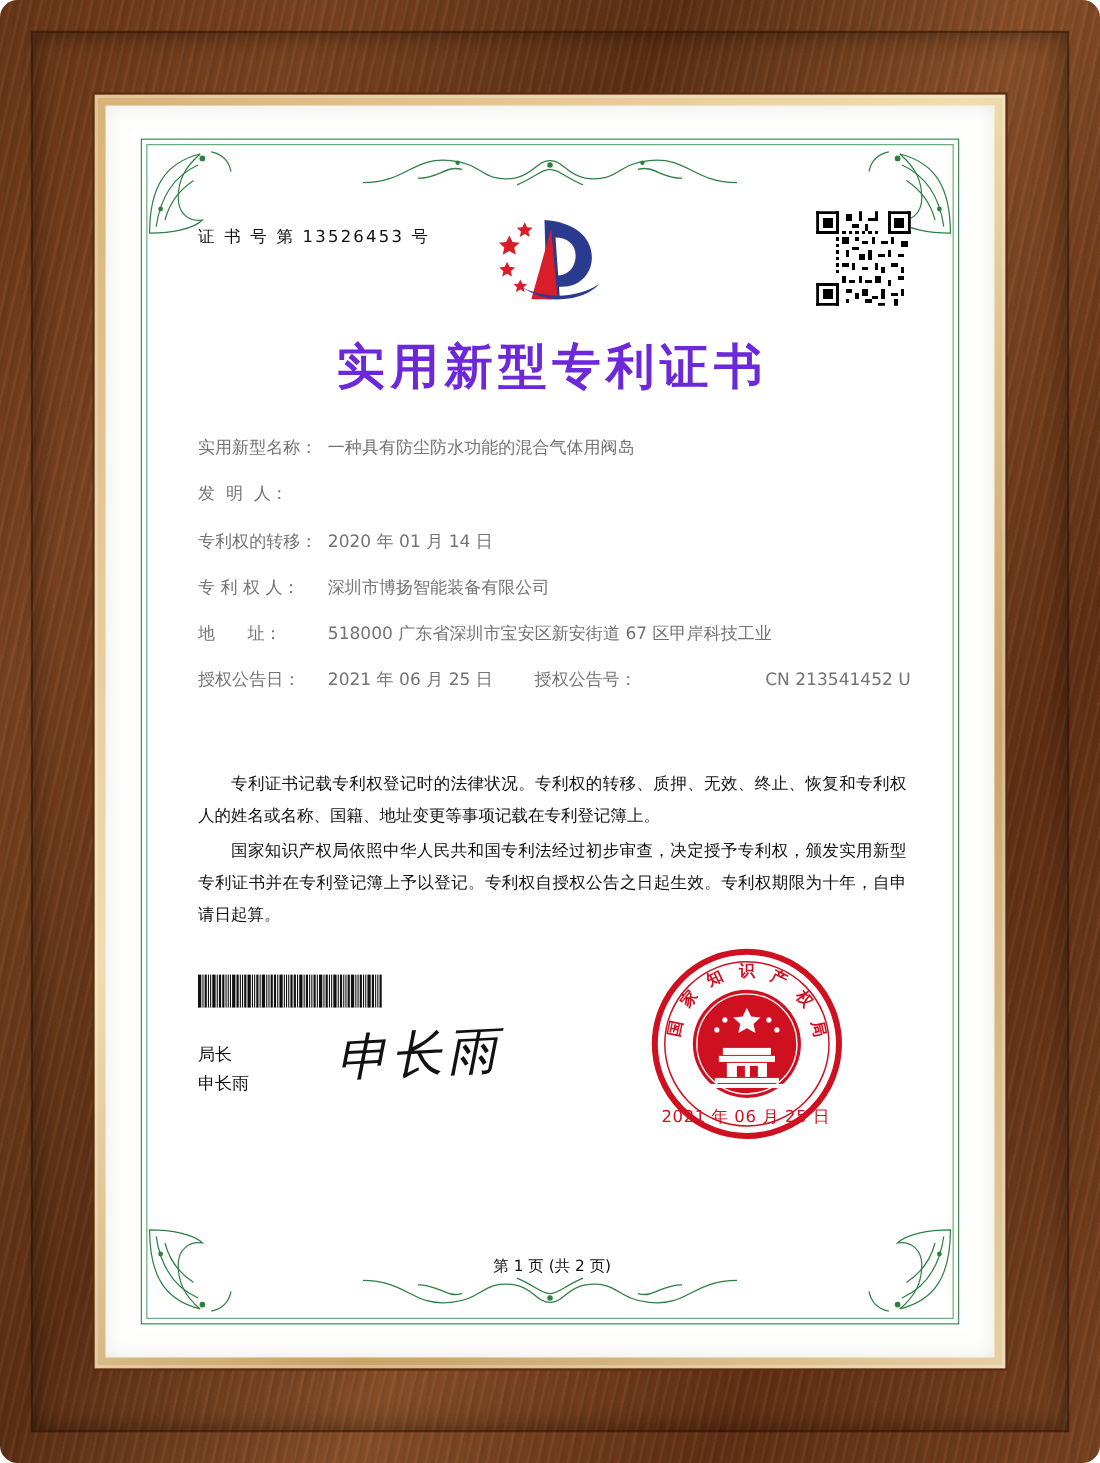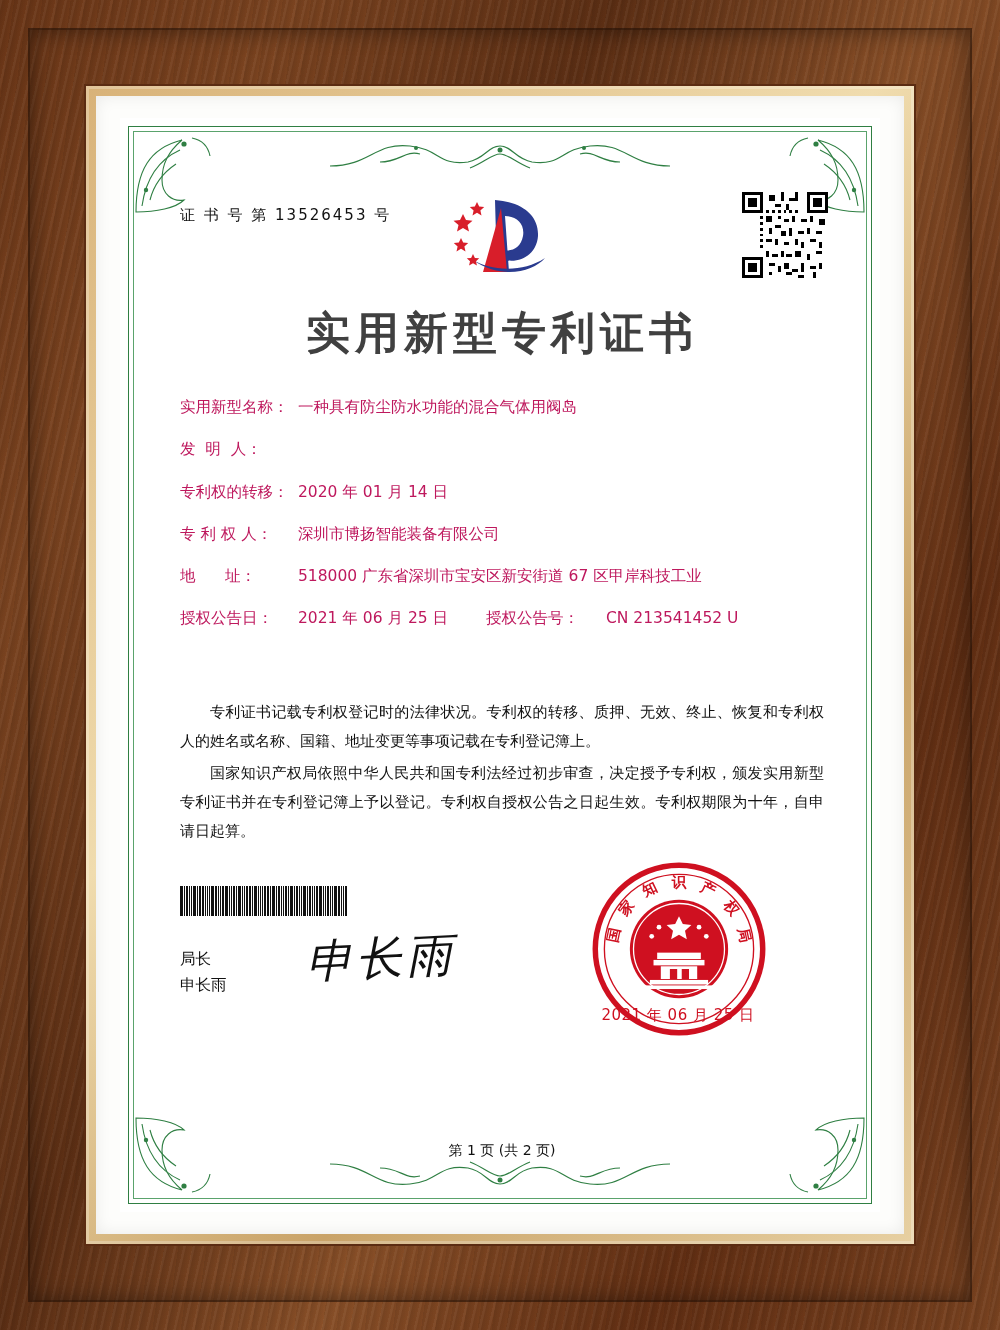--- a/index.html
+++ b/index.html
@@ -10,20 +10,21 @@
     background: #ffffff;
   }
 
   
   #frame-outer {
     position: relative;
     width: 1000px; height: 1330px;
     background:
       linear-gradient(115deg, #6b3617 0%, #7c4420 18%, #5d2f14 38%, #8a5028 58%, #632f13 78%, #7a4320 100%);
     overflow: hidden;
+    border-radius: 16px;
   }
   #frame-outer::before {
     
     content: "";
     position: absolute; inset: 0;
     background:
       repeating-linear-gradient(103deg, rgba(255,255,255,0.045) 0px, rgba(255,255,255,0.045) 2px, rgba(0,0,0,0.05) 3px, rgba(0,0,0,0.0) 9px),
       repeating-linear-gradient(98deg, rgba(0,0,0,0.07) 0px, rgba(0,0,0,0.0) 14px);
     pointer-events: none;
   }
@@ -124,27 +125,27 @@
   }
   #qr svg { width: 100%; height: 100%; display: block; }
 
   #main-title {
     position: absolute; left: 0; right: 0; top: 118px;
     text-align: center;
     font-size: 44px;
     font-weight: bold;
     letter-spacing: 5px;
     font-family: "DejaVu Serif", "Liberation Serif", serif;
-    color: #404040;
+    color: #6d28d9;
   }
 
   #fields {
     position: absolute; left: 4px; right: 0; top: 210px;
     font-size: 15.5px;
-    color: #be185d;
+    color: #737373;
   }
   .field-row {
     display: flex;
     align-items: flex-start;
     margin-bottom: 19px;
     line-height: 1.5;
   }
   .f-label {
     width: 118px;
     flex: 0 0 118px;
@@ -157,21 +158,21 @@
   #grant-row {
     display: flex;
     align-items: flex-start;
     margin-bottom: 14px;
     font-size: 15.5px;
     line-height: 1.5;
   }
   #grant-row .g-label { width: 118px; flex: 0 0 118px; white-space: pre; }
   #grant-row .g-val1 { width: 188px; flex: 0 0 188px; }
   #grant-row .g-label2 { width: 120px; flex: 0 0 120px; }
-  #grant-row .g-val2 { flex: 1; }
+  #grant-row .g-val2 { flex: 1; text-align: right; }
 
   #paragraphs {
     position: absolute; left: 4px; right: 4px; top: 512px;
     font-size: 15px;
     line-height: 1.95;
     text-align: justify;
     font-family: "DejaVu Serif", "Liberation Serif", serif;
     color: #111;
   }
   #paragraphs p { margin: 0 0 2px 0; text-indent: 2em; }

